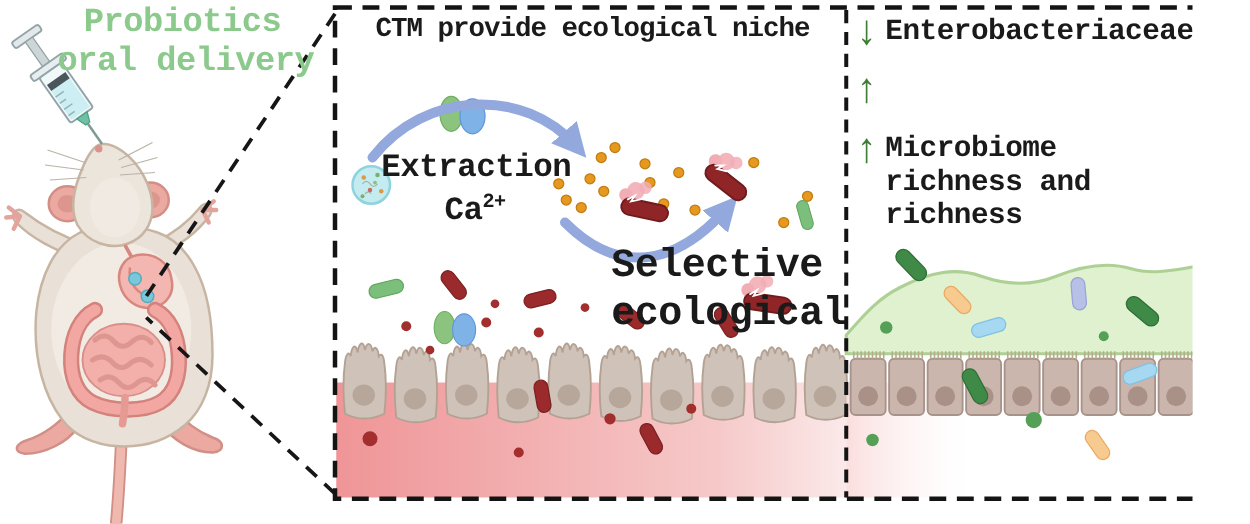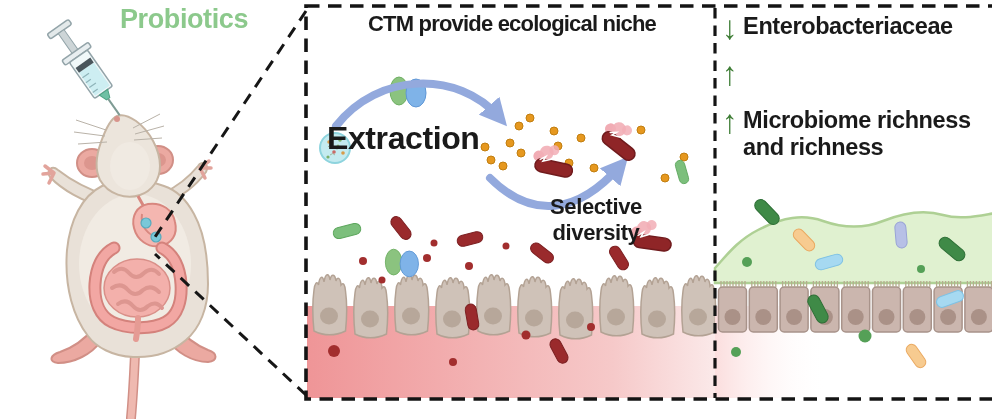--- a/index.html
+++ b/index.html
@@ -1,25 +1,25 @@
 <!DOCTYPE html>
 <html><head>
 <meta charset="utf-8">
 <style>
   html,body{margin:0;padding:0;background:#fff;}
   .stage{position:relative;width:954px;height:419px;background:#ffffff;overflow:hidden;
-         font-family:Liberation Sans, sans-serif;margin-left:38px;}
+         font-family:Liberation Mono, monospace;}
   .art{position:absolute;left:0;top:0;}
   .txt{position:absolute;font-weight:800;color:#1a1a1a;text-align:center;
        line-height:1.12;letter-spacing:-0.4px;white-space:nowrap;}
   .delivery-title{left:46px;top:4px;width:200px;font-size:27px;color:#8cc98c;line-height:1.16;}
   .therapy-label{left:133px;top:196px;width:125px;font-size:30px;line-height:1.1;}
   .niche-title{left:272px;top:12px;width:404px;font-size:22px;letter-spacing:-0.8px;}
-  .extraction-label{left:289px;top:117px;width:150px;font-size:32px;line-height:1.32;}
-  .inhibition-label{left:489px;top:194px;width:138px;font-size:22px;line-height:1.2;}
+  .extraction-label{left:305px;top:117px;width:150px;font-size:26px;line-height:1.32;}
+  .inhibition-label{left:489px;top:194px;width:138px;font-size:32px;line-height:1.2;}
   sup{font-size:0.62em;}
   .outcome-item{position:absolute;display:flex;gap:6px;align-items:flex-start;
                 font-weight:800;color:#1a1a1a;font-size:23.5px;line-height:1.13;
                 letter-spacing:-0.4px;text-align:left;}
   .outcome-item .glyph{color:#3e7d35;font-size:31px;font-weight:900;line-height:0.9;
                        margin-top:1px;transform:scaleY(1.08);}
   .outcome-item .lbl{max-width:262px;white-space:normal;}
   .o1{left:684px;top:13px;}
   .o2{left:684px;top:59px;}
   .o3{left:684px;top:107px;}
@@ -249,32 +249,34 @@
     <circle cx="698" cy="352" r="5" fill="#55a057"></circle>
     <circle cx="827" cy="336" r="6.5" fill="#55a057"></circle>
   </g>
 
   <rect x="268" y="6" width="719" height="393" fill="none" stroke="#141414" stroke-width="3.6" stroke-dasharray="13.5 8.5"></rect>
   <line x1="677" y1="8" x2="677" y2="398" stroke="#141414" stroke-width="3.2" stroke-dasharray="10.5 7"></line>
 </svg>
 
 <div class="txt delivery-title">
   <div>Probiotics</div>
+  <div>oral delivery</div>
 </div>
 
 
 <div class="txt niche-title">CTM provide ecological niche</div>
 
 <div class="txt extraction-label">
   <div>Extraction</div>
+  <div><span>Ca</span><sup>2+</sup></div>
 </div>
 
 <div class="txt inhibition-label">
   <div>Selective</div>
-  <div>diversity</div>
+  <div>ecological</div>
 </div>
 
 <div class="outcome-item o1">
   <span class="glyph">↓</span>
   <span class="lbl">Enterobacteriaceae</span>
 </div>
 <div class="outcome-item o2">
   <span class="glyph">↑</span>
 </div>
 <div class="outcome-item o3">

